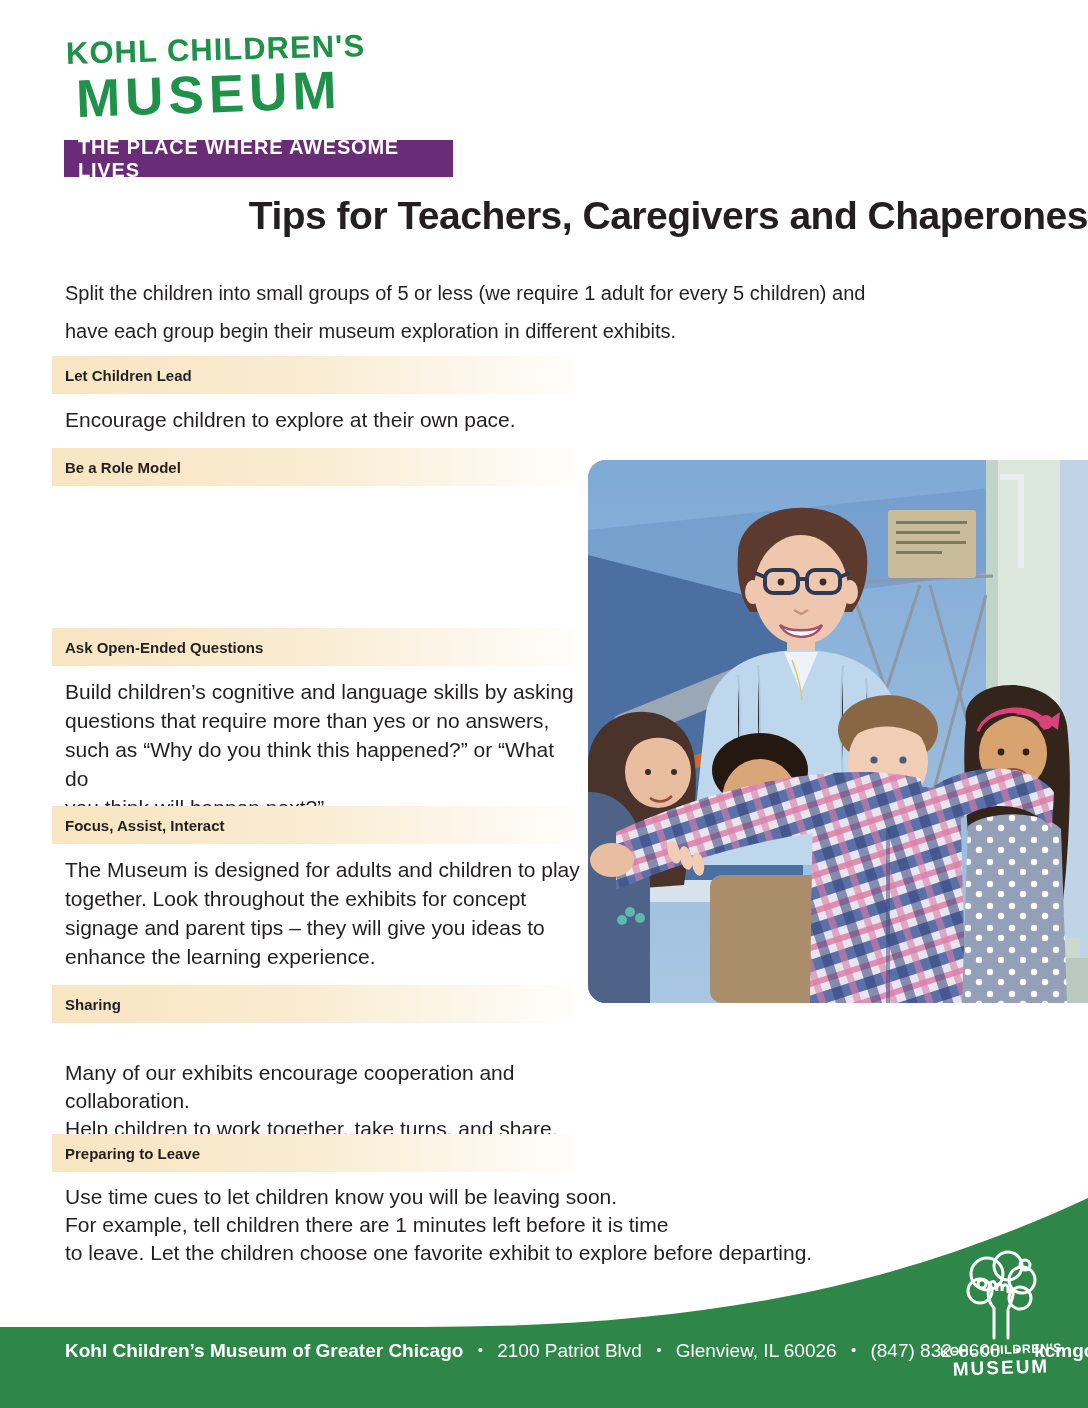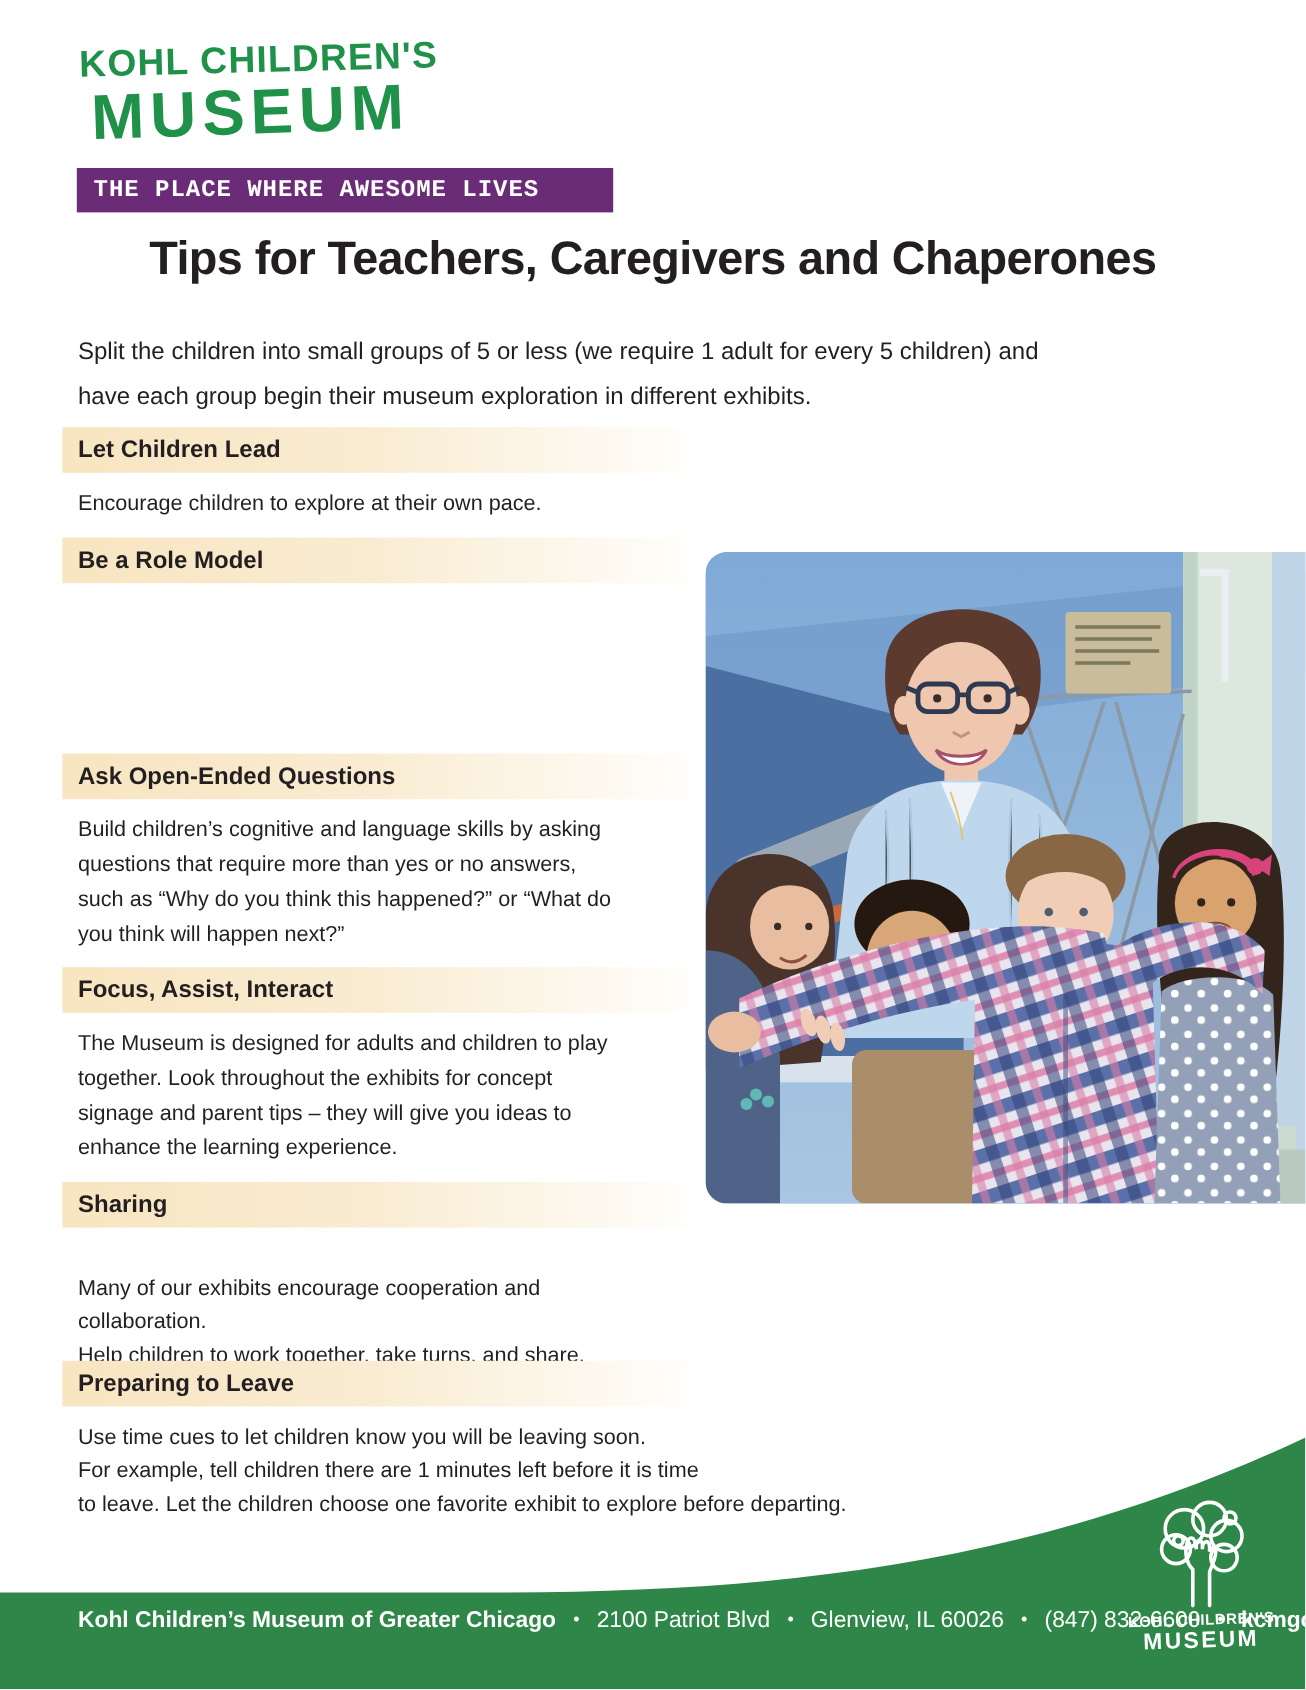--- a/index.html
+++ b/index.html
@@ -3,36 +3,36 @@
 <meta charset="utf-8">
 <style>
   html,body{margin:0;padding:0;background:#ffffff;}
   .page{position:relative;width:1088px;height:1408px;background:#ffffff;overflow:hidden;
         font-family:"Liberation Sans",sans-serif;color:#231F20;}
 
   
   .logo{position:absolute;left:66px;top:34px;color:#1F9149;font-weight:bold;line-height:1;}
   .logo-line1{font-size:31px;letter-spacing:1px;transform:rotate(-1.5deg);}
   .logo-line2{font-size:53px;letter-spacing:5px;margin:2px 0 0 10px;transform:rotate(-2deg);}
-  .tagline{position:absolute;left:64px;top:140px;width:447px;height:37px;background:#6A2C77;
+  .tagline{position:absolute;left:64px;top:140px;width:389px;height:37px;background:#6A2C77;
            color:#fff;display:flex;align-items:center;padding-left:14px;box-sizing:border-box;
-           font-weight:bold;font-size:20px;letter-spacing:0.8px;font-family:Liberation Mono, monospace;}
-
-  
-  .title{position:absolute;left:0;top:194px;width:100%;margin:0;text-align:center;
+           font-weight:bold;font-size:20px;letter-spacing:0.8px;}
+
+  
+  .title{position:absolute;left:0;top:194px;width:100%;margin:0;text-align:right;
          font-size:39px;font-weight:bold;letter-spacing:-0.5px;}
   .intro{position:absolute;left:65px;top:274px;width:975px;margin:0;font-size:20px;
          line-height:38px;white-space:pre-line;}
 
   
   .tip{position:absolute;left:52px;}
   .band{width:523px;height:38px;display:flex;align-items:center;padding-left:13px;
-        box-sizing:border-box;font-size:20px;font-weight:bold;
+        box-sizing:border-box;font-size:15px;font-weight:bold;
         background:linear-gradient(90deg,#F8E5C1 0%,#F9ECD2 50%,#FFFEFB 100%);}
-  .tbody{margin:11px 0 0 13px;font-size:18px;line-height:29px;white-space:pre-line;width:515px;}
+  .tbody{margin:11px 0 0 13px;font-size:21px;line-height:29px;white-space:pre-line;width:515px;}
   .s1{top:356px}.s2{top:448px}.s3{top:628px}.s4{top:806px}.s5{top:985px}.s6{top:1134px}
   .s6 .tbody{width:800px;line-height:28px;}
   .s5 .tbody{line-height:28px;margin-top:36px;}
 
   
   .photo{position:absolute;left:588px;top:460px;width:500px;height:543px;
          border-radius:18px 0 0 18px;overflow:hidden;background:#8FB6DC;}
   .photo svg{display:block;width:100%;height:100%;}
 
   

